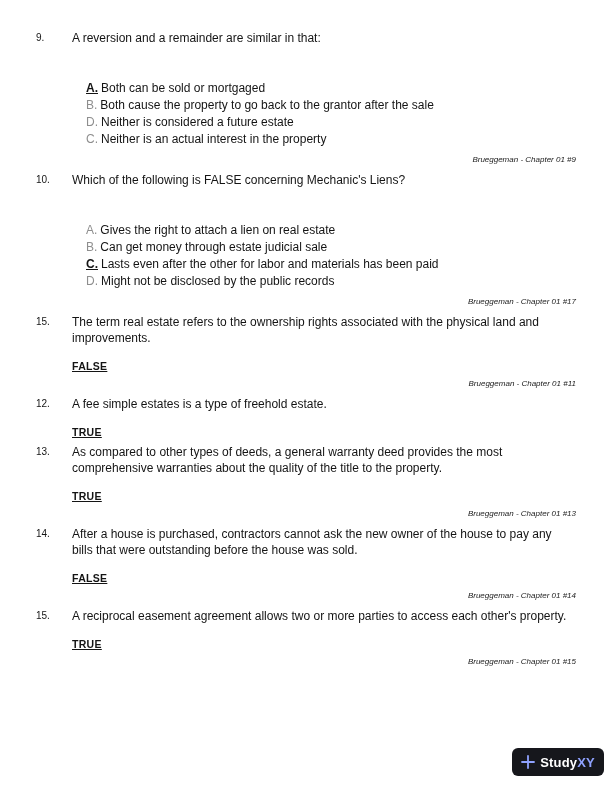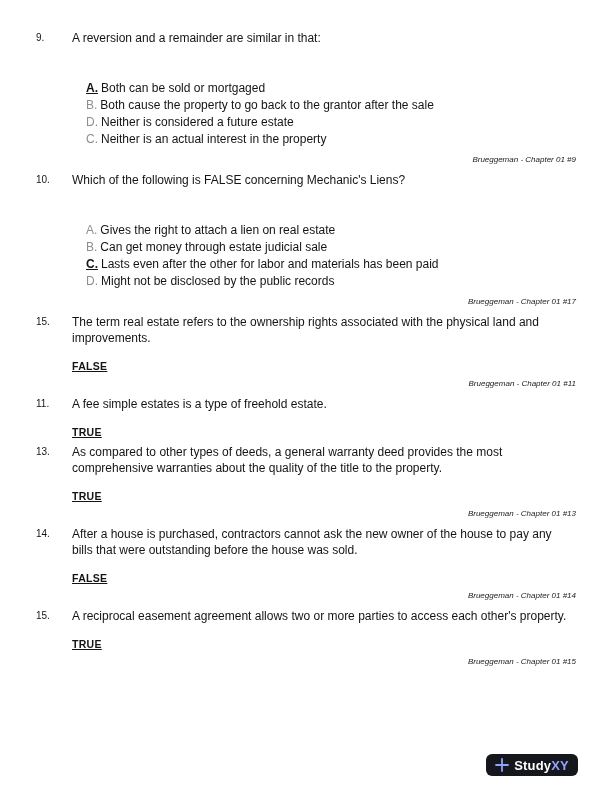--- a/index.html
+++ b/index.html
@@ -49,25 +49,25 @@
   .attribution {
     margin-top: 6px;
     text-align: right;
     font-size: 8px;
     font-style: italic;
     line-height: 12px;
     color: #1a1a1a;
   }
   .logo {
     position: absolute;
-    right: 34px;
+    right: 8px;
     bottom: 16px;
     background: #16171c;
     border-radius: 6px;
-    height: 22px;
+    height: 28px;
     min-width: 86px;
     padding: 8px 9px;
     display: flex;
     align-items: center;
     justify-content: center;
     gap: 5px;
   }
   .logo-icon { display: flex; align-items: center; }
   .logo-text {
     font-size: 13px;
@@ -131,21 +131,21 @@
     <div class="q-row">
       <div class="q-num">15.</div>
       <div class="q-text">The term real estate refers to the ownership rights associated with the physical land and improvements.</div>
     </div>
     <div class="answer">FALSE</div>
     <div class="attribution">Brueggeman - Chapter 01 #11</div>
   </div>
 
   <div class="question">
     <div class="q-row">
-      <div class="q-num">11.</div>
+      <div class="q-num">12.</div>
       <div class="q-text">A fee simple estates is a type of freehold estate.</div>
     </div>
     <div class="answer">TRUE</div>
   </div>
 
   <div class="question">
     <div class="q-row">
       <div class="q-num">13.</div>
       <div class="q-text">As compared to other types of deeds, a general warranty deed provides the most comprehensive warranties about the quality of the title to the property.</div>
     </div>

